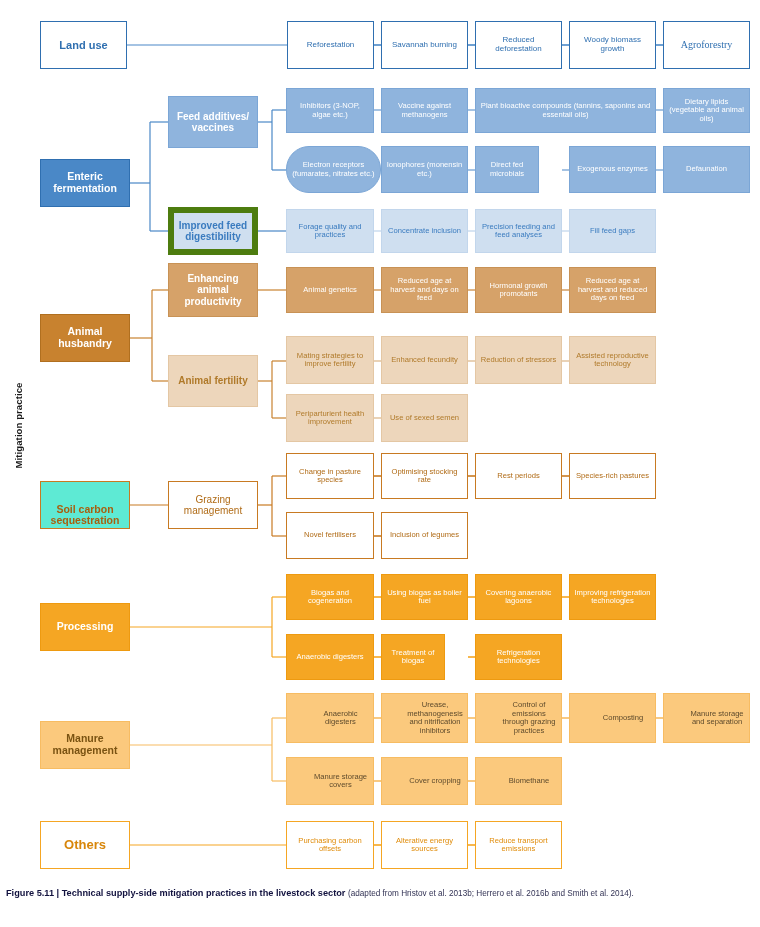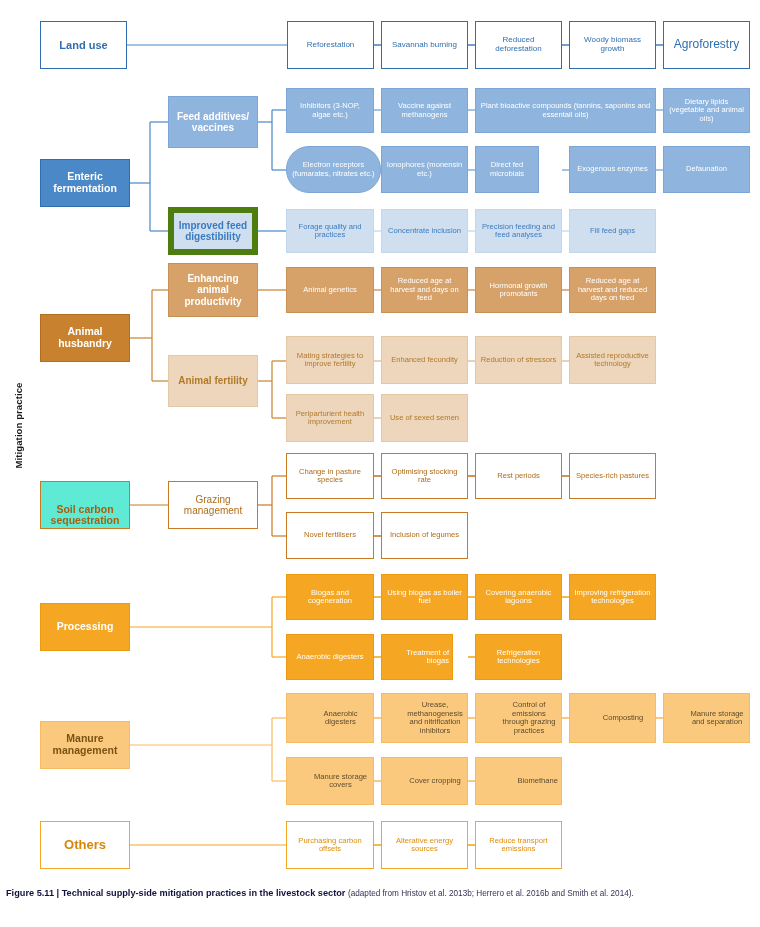--- a/index.html
+++ b/index.html
@@ -154,21 +154,21 @@
     </div>
   <div class="node v-blue-white" style="left:381px;top:21px;width:87px;height:48px;font-size:8px;">
     <span>Savannah burning</span>
     </div>
   <div class="node v-blue-white" style="left:475px;top:21px;width:87px;height:48px;font-size:8px;">
     <span>Reduced deforestation</span>
     </div>
   <div class="node v-blue-white" style="left:569px;top:21px;width:87px;height:48px;font-size:8px;">
     <span>Woody biomass growth</span>
     </div>
-  <div class="node v-blue-white" style="left:663px;top:21px;width:87px;height:48px;font-size:12px;">
+  <div class="node v-blue-white" style="left:663px;top:21px;width:87px;height:48px;font-size:10px;font-family:Liberation Serif, serif;">
     <span>Agroforestry</span>
     </div>
 
   <div class="node v-blue-dark" style="left:40px;top:159px;width:90px;height:48px;font-size:10.5px;">
     <span>Enteric fermentation</span>
     </div>
   <div class="node v-blue-mid2" style="left:168px;top:96px;width:90px;height:52px;font-size:10px;">
     <span>Feed additives/ vaccines</span>
     </div>
   <div class="node v-blue-light-b" style="left:168px;top:207px;width:90px;height:48px;font-size:10px;">
@@ -300,21 +300,21 @@
   <div class="node v-orange" style="left:475px;top:574px;width:87px;height:46px;font-size:7.6px;">
     <span>Covering anaerobic lagoons</span>
     </div>
   <div class="node v-orange" style="left:569px;top:574px;width:87px;height:46px;font-size:7.6px;">
     <span>Improving refrigeration technologies</span>
     </div>
 
   <div class="node v-orange" style="left:286px;top:634px;width:88px;height:46px;font-size:7.6px;">
     <span>Anaerobic digesters</span>
     </div>
-  <div class="node v-orange" style="left:381px;top:634px;width:72px;height:46px;font-size:7.6px;text-align:right;">
+  <div class="node v-orange" style="left:381px;top:634px;width:64px;height:46px;font-size:7.6px;">
     <span>Treatment of biogas</span>
     </div>
   <div class="node v-orange" style="left:475px;top:634px;width:87px;height:46px;font-size:7.6px;">
     <span>Refrigeration technologies</span>
     </div>
 
   <div class="node v-orange-light-b" style="left:40px;top:721px;width:90px;height:48px;font-size:10.5px;">
     <span>Manure management</span>
     </div>
 
@@ -333,21 +333,21 @@
   <div class="node v-orange-light" style="left:663px;top:693px;width:87px;height:50px;font-size:7.6px;">
     <span>Manure storage and separation</span>
     </div>
 
   <div class="node v-orange-light" style="left:286px;top:757px;width:88px;height:48px;font-size:7.6px;">
     <span>Manure storage covers</span>
     </div>
   <div class="node v-orange-light" style="left:381px;top:757px;width:87px;height:48px;font-size:7.6px;">
     <span>Cover cropping</span>
     </div>
-  <div class="node v-orange-light" style="left:475px;top:757px;width:87px;height:48px;font-size:7.6px;text-align:right;">
+  <div class="node v-orange-light" style="left:475px;top:757px;width:87px;height:48px;font-size:7.6px;">
     <span>Biomethane</span>
     </div>
 
   <div class="node v-orange-white-b" style="left:40px;top:821px;width:90px;height:48px;font-size:13px;">
     <span>Others</span>
     </div>
   <div class="node v-orange-white" style="left:286px;top:821px;width:88px;height:48px;font-size:7.6px;">
     <span>Purchasing carbon offsets</span>
     </div>
   <div class="node v-orange-white" style="left:381px;top:821px;width:87px;height:48px;font-size:7.6px;">

